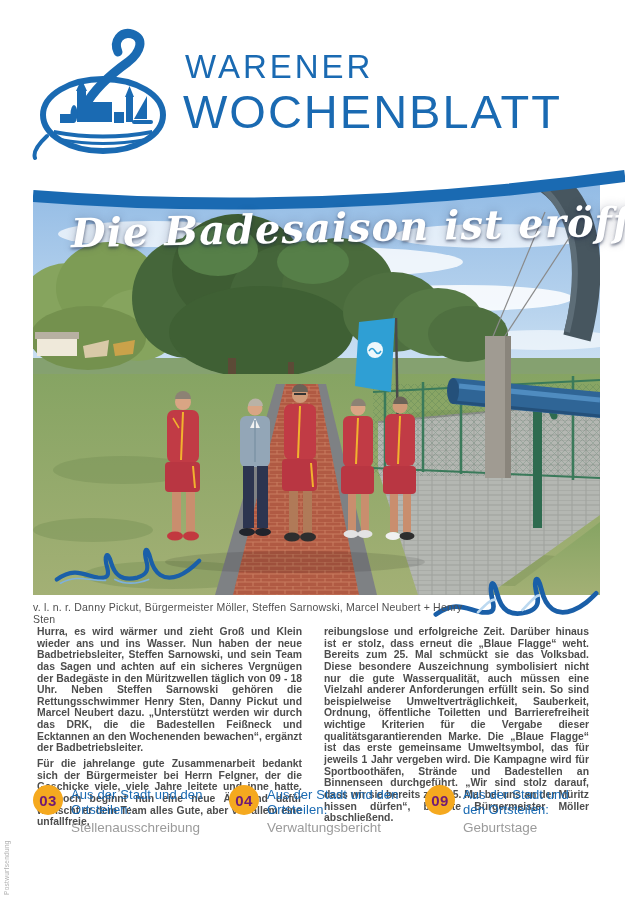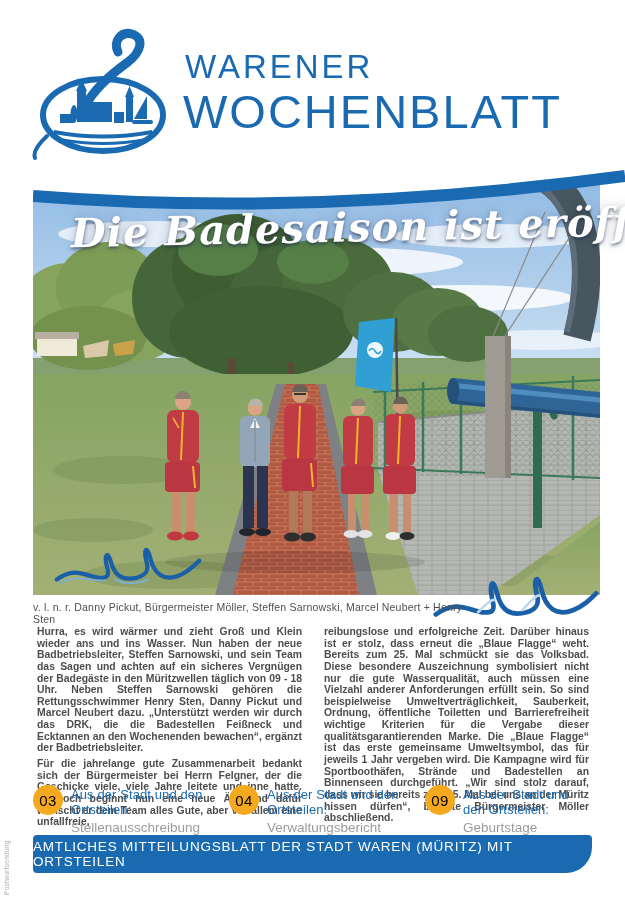--- a/index.html
+++ b/index.html
@@ -44,23 +44,23 @@
     position:absolute;left:33px;top:622px;width:560px;display:flex;gap:14px;
     font-size:10.4px;line-height:1.12;color:#4d4d4d;text-align:justify;
   }
   .article .col{width:273px;}
   .article p{margin:4px;font-weight:bold;}
   
   .teasers{position:absolute;left:33px;top:785px;width:560px;display:flex;}
   .teaser{display:flex;align-items:flex-start;width:196px;}
   .teaser:last-child{width:168px;}
   .pagenum{
-    flex:0 0 30px;height:30px;border-radius:50%;background:#f5a91f;color:#000000;
+    flex:0 0 30px;height:30px;border-radius:50%;background:#f5a91f;color:#701a75;
     font-size:15px;display:flex;align-items:center;justify-content:center;
-    letter-spacing:0.5px;margin-right:8px;
+    letter-spacing:0.5px;margin-right:8px;font-weight:bold;
   }
   .teaser-kicker{font-size:13px;color:#1a6ab2;margin-top:2px;letter-spacing:0.1px;}
   .teaser-title{font-size:13.5px;color:#9b9b9b;margin-top:3px;}
   
   .footer-bar{
     position:absolute;left:33px;top:835px;width:559px;height:38px;
     background:#1a6ab2;border-radius:4px 4px 26px 4px;display:flex;
     align-items:center;justify-content:center;color:#fff;font-size:13.5px;
     letter-spacing:0.8px;
   }
@@ -332,16 +332,15 @@
     </div>
     <div class="teaser">
       <div class="pagenum">09</div>
       <div>
         <div class="teaser-kicker">Aus der Stadt und den Ortsteilen:</div>
         <div class="teaser-title">Geburtstage</div>
       </div>
     </div>
   </div>
 
-  <div class="footer-bar">AMTLICHES MITTEILUNGSBLATT DER STADT WAREN (MÜRITZ) MIT ORTSTEILEN</div>
   <div class="vertical-edge">Postwurfsendung</div>
 
 </div>
 
 </body></html>

